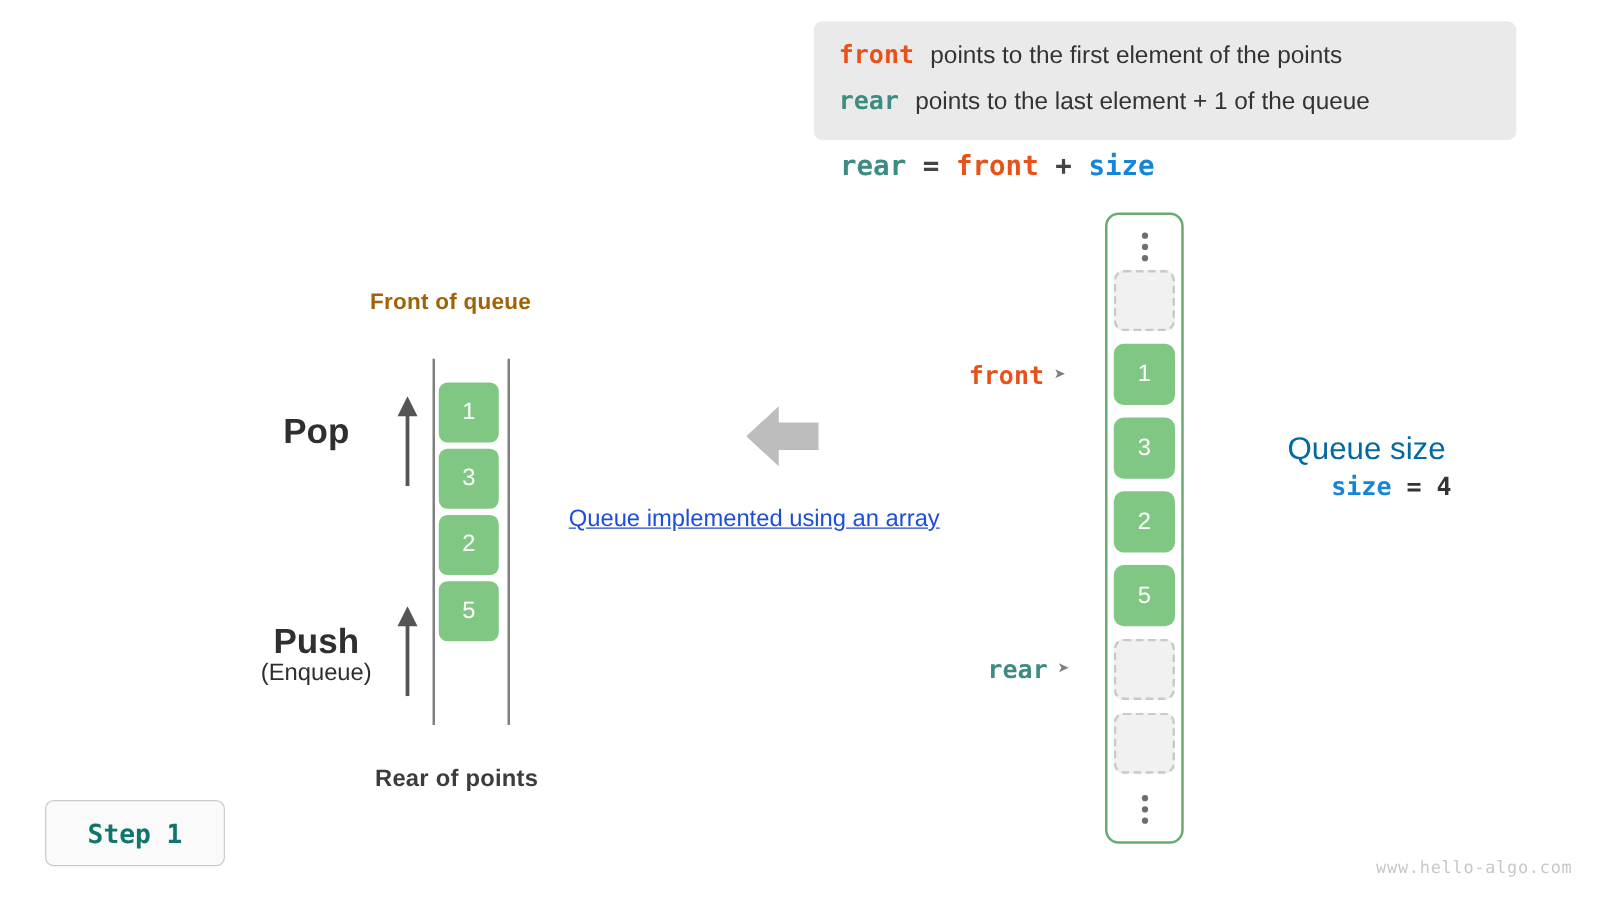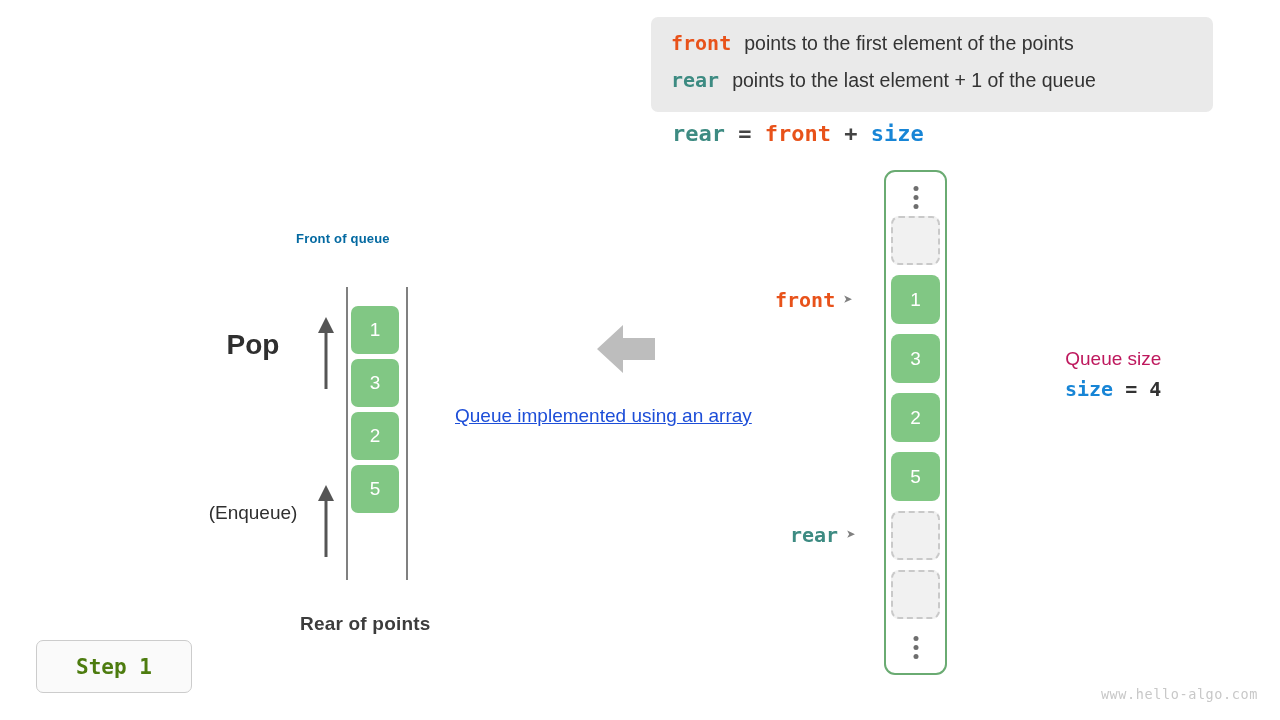--- a/index.html
+++ b/index.html
@@ -52,22 +52,22 @@
     font-weight: bold;
     font-size: 22px;
     color: #444444;
     white-space: pre;
   }
 
   
   #front-of-queue-label {
     position: absolute;
     left: 296px; top: 231px;
-    font-size: 13px; font-weight: bold;
-    color: #0369a1;
+    font-size: 18px; font-weight: bold;
+    color: #a16207;
     letter-spacing: 0.2px;
   }
   #rear-of-queue-label {
     position: absolute;
     left: 300px; top: 613px;
     font-size: 19px; font-weight: bold;
     color: #3c3c3c;
     letter-spacing: 0.2px;
   }
   .rail {
@@ -187,51 +187,50 @@
   }
   #ptr-front { left: 775px; top: 288px; color: #e8521a; }
   #ptr-rear  { left: 790px; top: 523px; color: #3d8b82; }
 
   
   #queue-size-block {
     position: absolute;
     left: 1030px; top: 345px;
   }
   #queue-size-title {
-    font-size: 19px;
-    color: #be185d;
+    font-size: 25px;
+    color: #0369a1;
     line-height: 28px;
-    text-align: right;
   }
   #queue-size-value {
     font-family: "DejaVu Sans Mono", monospace;
     font-size: 20px;
     font-weight: bold;
     line-height: 32px;
     white-space: pre;
     color: #333333;
     margin-left: 35px;
   }
   #queue-size-value .sz { color: #1785d6; }
 
   
   #step-badge {
     position: absolute;
     left: 36px; top: 640px;
-    width: 156px; height: 53px;
+    width: 144px; height: 53px;
     background: #fafafa;
     border: 1px solid #cccccc;
     border-radius: 7px;
     display: flex;
     align-items: center;
     justify-content: center;
     font-family: "DejaVu Sans Mono", monospace;
     font-weight: bold;
     font-size: 21px;
-    color: #4d7c0f;
+    color: #0f766e;
     box-sizing: border-box;
   }
   #footer-url {
     position: absolute;
     right: 22px; bottom: 18px;
     font-family: "DejaVu Sans Mono", monospace;
     font-size: 13.5px;
     color: #c8c8c8;
     letter-spacing: 0.6px;
   }
@@ -273,20 +272,21 @@
   <svg width="20" height="72" viewBox="0 0 20 72">
     <line x1="10" y1="72" x2="10" y2="12" stroke="#555555" stroke-width="3"></line>
     <polygon points="10,0 18,16 2,16" fill="#555555"></polygon>
   </svg>
 </div>
 
 <div class="op-label" id="pop-label">
   <span class="op-name">Pop</span>
 </div>
 <div class="op-label" id="push-label">
+  <span class="op-name">Push</span>
   <span class="op-sub">(Enqueue)</span>
 </div>
 
 <div id="center-arrow">
   <svg width="58" height="52" viewBox="0 0 58 52">
     <polygon points="0,26 26,2 26,15 58,15 58,37 26,37 26,50" fill="#bdbdbd"></polygon>
   </svg>
 </div>
 <div id="center-caption">Queue implemented using an array</div>
 

